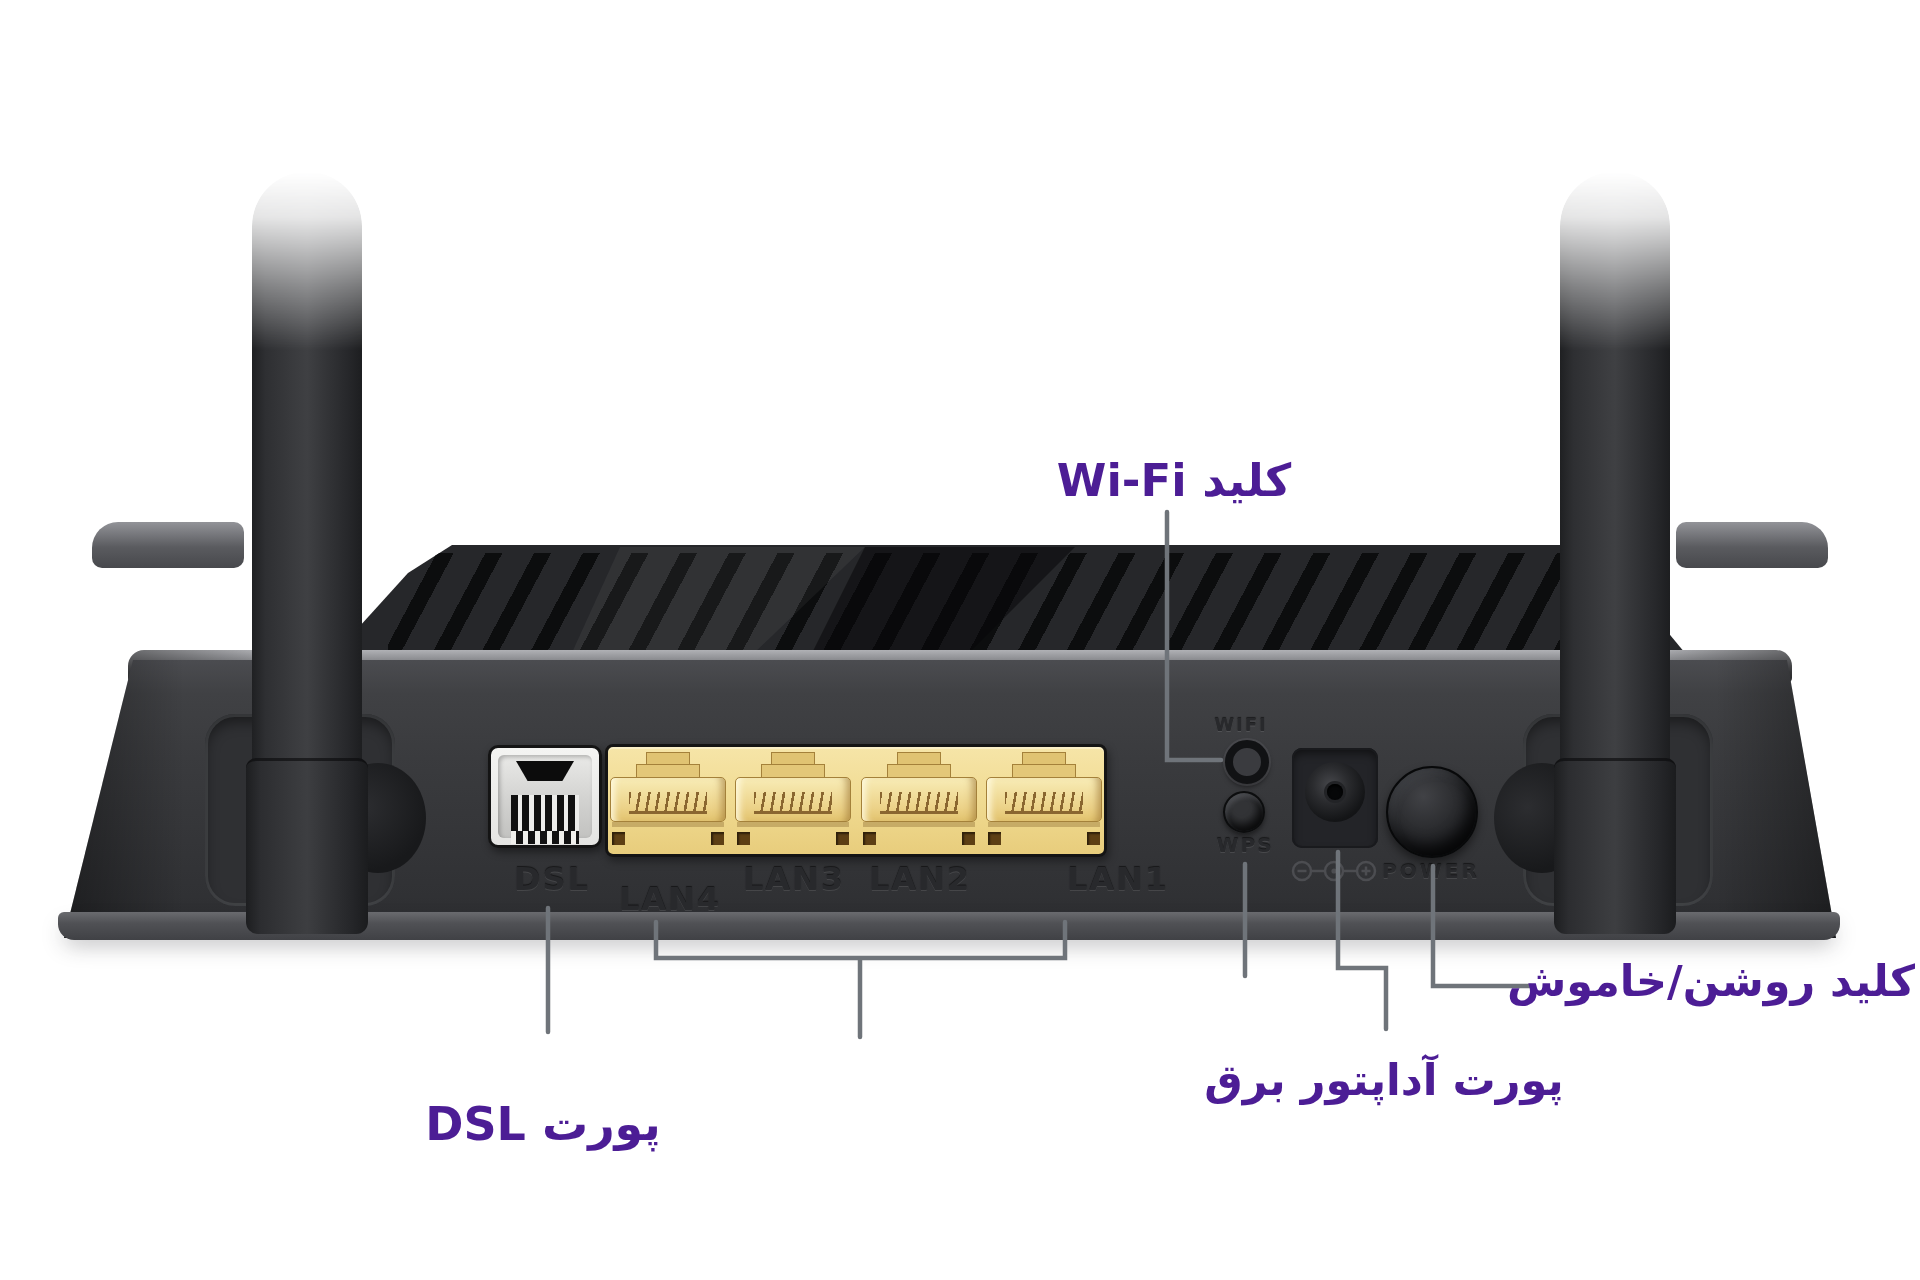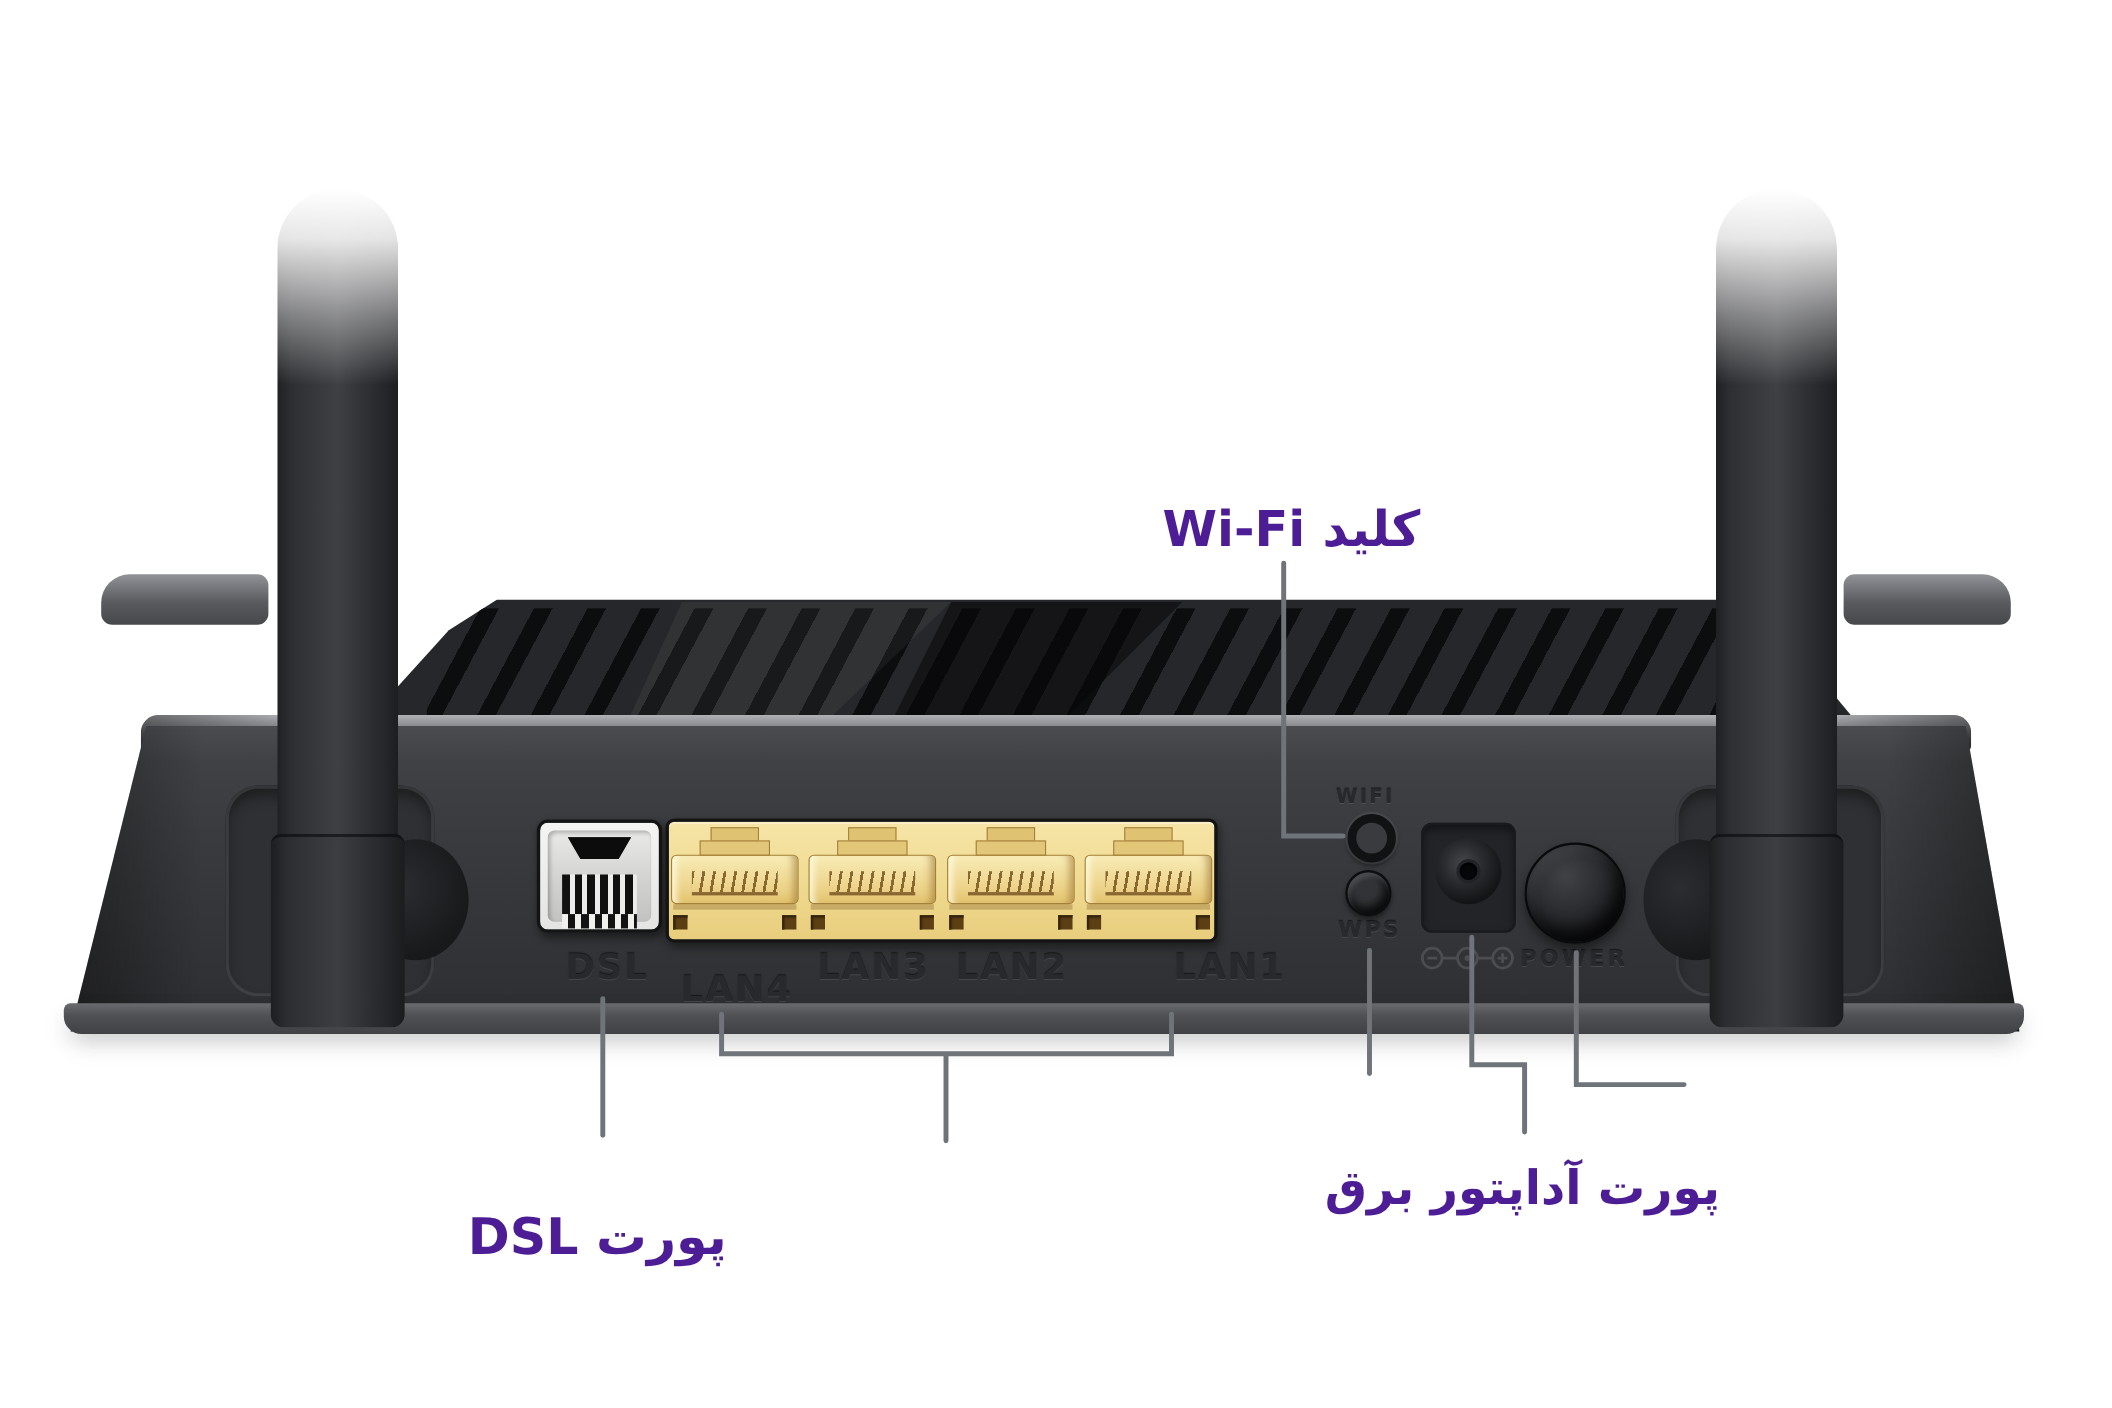--- a/index.html
+++ b/index.html
@@ -253,13 +253,14 @@
       <path d="M656,922 L656,958 L1065,958 L1065,922 M860,958 L860,1037"></path>
       <path d="M1245,864 L1245,976"></path>
       <path d="M1338,852 L1338,968 L1386,968 L1386,1029"></path>
       <path d="M1433,866 L1433,986 L1531,986"></path>
     </g>
   </svg>
 
   <div class="callout cl-wifi" dir="rtl">کلید Wi-Fi</div>
   <div class="callout cl-dsl" dir="rtl">پورت DSL</div>
   <div class="callout cl-adapter" dir="rtl">پورت آداپتور برق</div>
+  <div class="callout cl-switch" dir="rtl">کلید روشن/خاموش</div>
 </div>
 
 </body></html>

